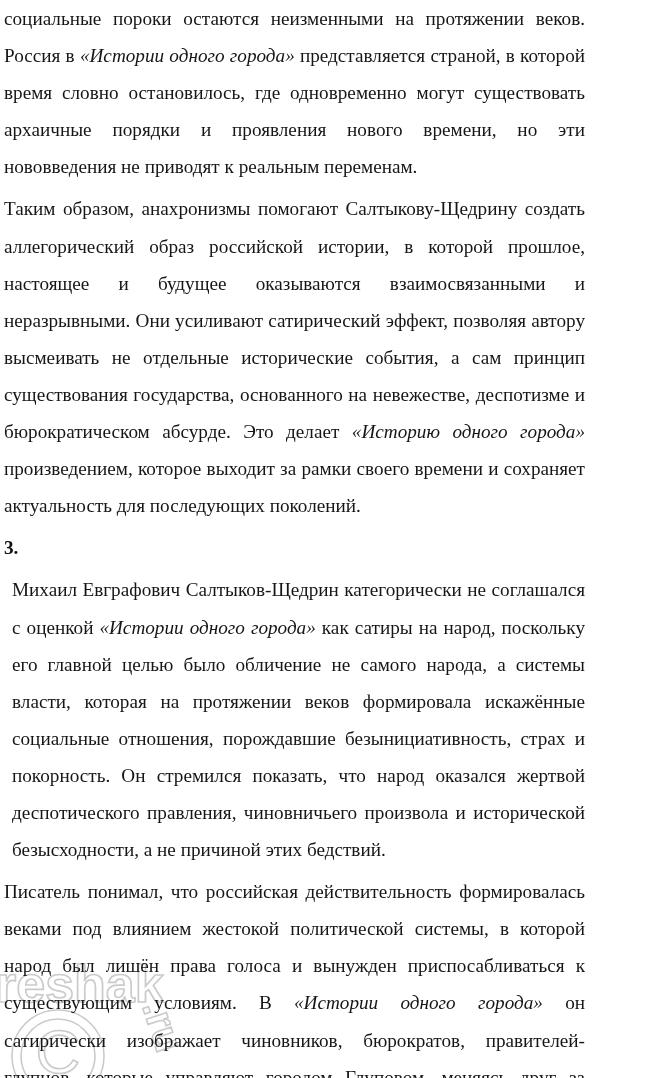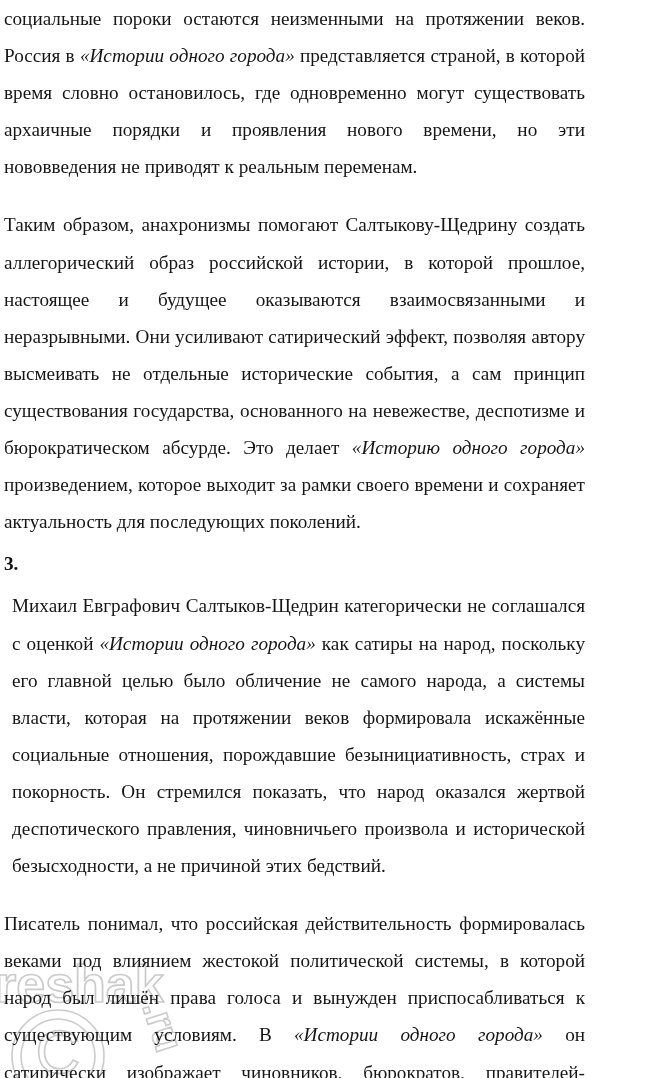--- a/index.html
+++ b/index.html
@@ -49,21 +49,21 @@
     color: #161616;
     text-align: justify;
     text-justify: inter-word;
     -webkit-hyphens: none;
     hyphens: none;
     word-spacing: 0px;
   }
 
   
   p.para + p.para {
-    margin-top: 21px;
+    margin-top: 5px;
   }
 
   .sect-num {
     margin: 0;
     margin-top: 5px;
     font-size: 19.2px;
     line-height: 37.1px;
     font-weight: bold;
     color: #111111;
     text-align: left;

